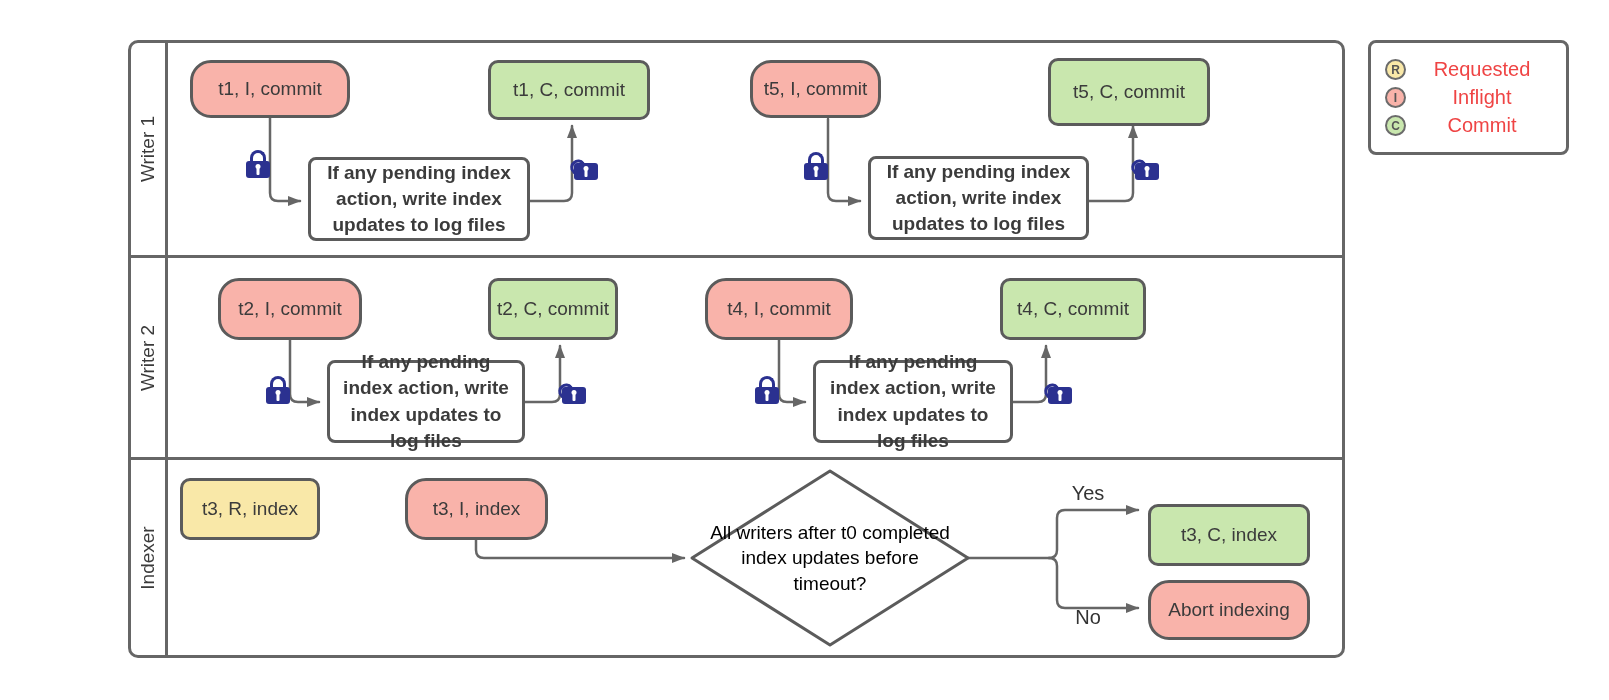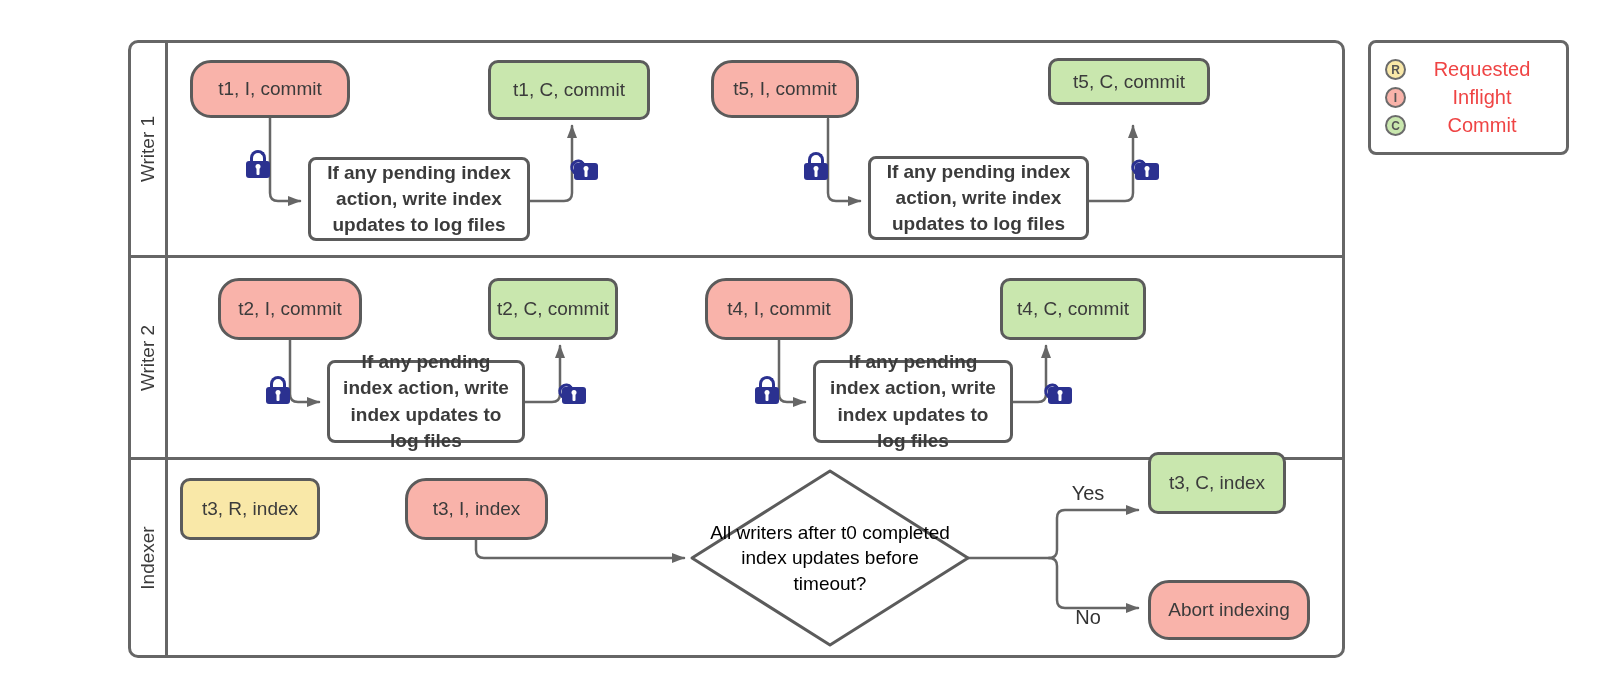--- a/index.html
+++ b/index.html
@@ -95,37 +95,37 @@
       <path d="M 968 558 L 1049 558"></path>
       <path d="M 1049 558 Q 1057 558 1057 550 L 1057 518 Q 1057 510 1065 510 L 1138 510" marker-end="url(#ah)"></path>
       <path d="M 1049 558 Q 1057 558 1057 566 L 1057 600 Q 1057 608 1065 608 L 1138 608" marker-end="url(#ah)"></path>
     </g>
     <polygon points="692,558 830,471 968,558 830,645" fill="#ffffff" stroke="#5b5b5b" stroke-width="3" stroke-linejoin="round"></polygon>
   </svg>
 
   <div class="node inflight" style="left:190px;top:60px;width:160px;height:58px;">t1, I, commit</div>
   <div class="node process" style="left:308px;top:157px;width:222px;height:84px;">If any pending index action, write index updates to log files</div>
   <div class="node commit" style="left:488px;top:60px;width:162px;height:60px;">t1, C, commit</div>
-  <div class="node inflight" style="left:711px;top:60px;width:148px;height:58px;text-align:center;">t5, I, commit</div>
+  <div class="node inflight" style="left:750px;top:60px;width:131px;height:58px;text-align:center;">t5, I, commit</div>
   <div class="node process" style="left:868px;top:156px;width:221px;height:84px;">If any pending index action, write index updates to log files</div>
-  <div class="node commit" style="left:1048px;top:58px;width:162px;height:47px;">t5, C, commit</div>
+  <div class="node commit" style="left:1048px;top:58px;width:162px;height:68px;">t5, C, commit</div>
 
   <div class="node inflight" style="left:218px;top:278px;width:144px;height:62px;">t2, I, commit</div>
   <div class="node process" style="left:327px;top:360px;width:198px;height:83px;">If any pending index action, write index updates to log files</div>
   <div class="node commit" style="left:488px;top:278px;width:130px;height:62px;">t2, C, commit</div>
   <div class="node inflight" style="left:705px;top:278px;width:148px;height:62px;">t4, I, commit</div>
   <div class="node process" style="left:813px;top:360px;width:200px;height:83px;">If any pending index action, write index updates to log files</div>
   <div class="node commit" style="left:1000px;top:278px;width:146px;height:62px;">t4, C, commit</div>
 
   <div class="node requested" style="left:180px;top:478px;width:140px;height:62px;">t3, R, index</div>
   <div class="node inflight" style="left:405px;top:478px;width:143px;height:62px;">t3, I, index</div>
   <div class="decision-text" style="left:705px;top:518px;width:250px;height:80px;">All writers after t0 completed index updates before timeout?</div>
   <div class="branch-label" style="left:1062px;top:482px;width:52px;">Yes</div>
   <div class="branch-label" style="left:1062px;top:606px;width:52px;">No</div>
-  <div class="node commit" style="left:1148px;top:452px;width:138px;height:62px;">t3, C, index</div>
+  <div class="node commit" style="left:1148px;top:504px;width:162px;height:62px;">t3, C, index</div>
   <div class="node inflight" style="left:1148px;top:580px;width:162px;height:60px;">Abort indexing</div>
 
   <div class="lock closed" style="left:246px;top:150px;">
       <span class="shackle"></span>
       <span class="lock-body"></span>
     </div>
   <div class="lock open" style="left:574px;top:152px;">
       <span class="shackle"></span>
       <span class="lock-body"></span>
     </div>

